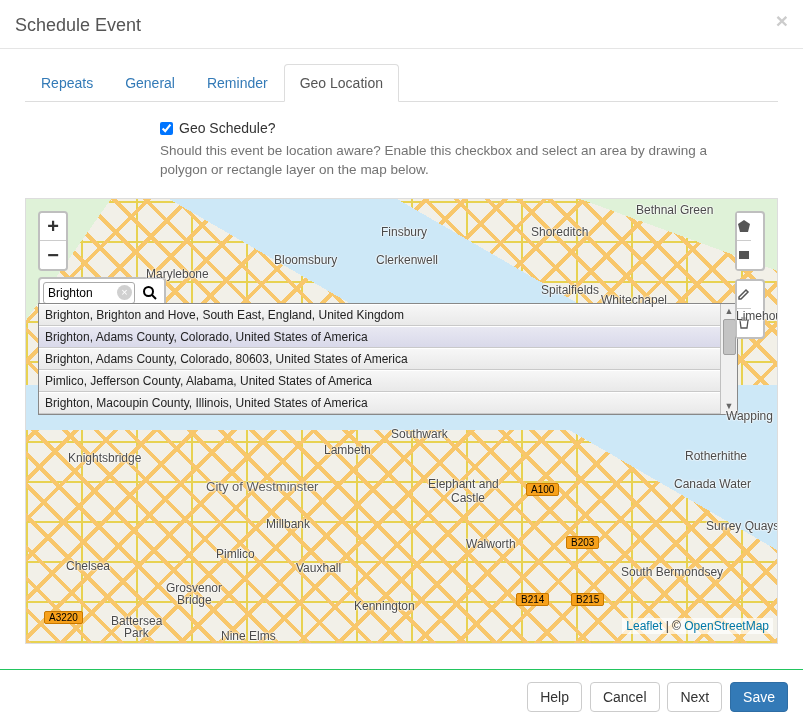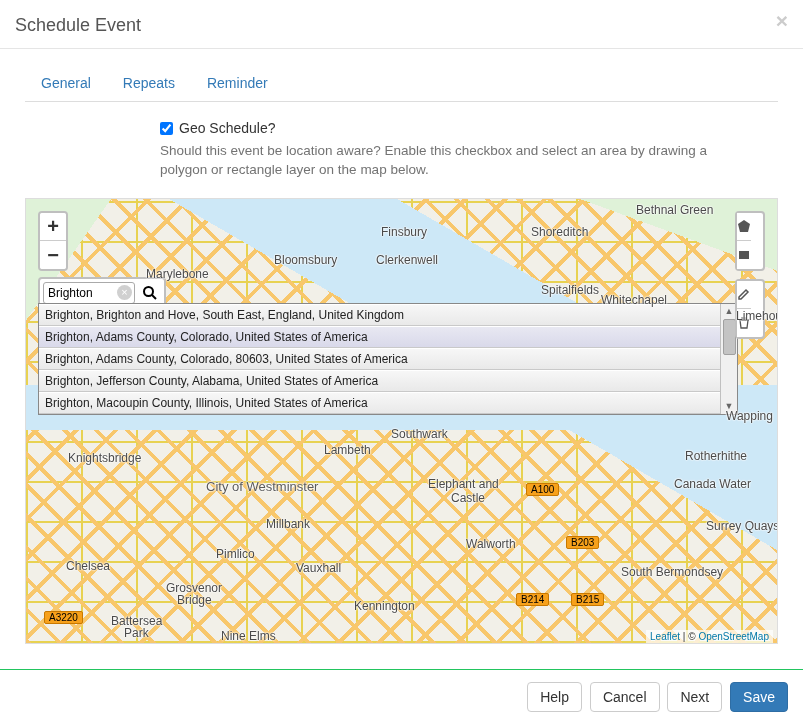--- a/index.html
+++ b/index.html
@@ -222,22 +222,22 @@
   .draw-ctrl { top: 12px; right: 12px; width:30px; }
   .draw-btn{
     display:flex;align-items:center;justify-content:center;
     height:28px;border:none;background:#fff;cursor:pointer;
   }
   .draw-btn:not(:last-child){border-bottom:1px solid #ccc;}
   .edit-ctrl { top: 80px; right: 12px; width:30px; }
 
   .attribution{
     position:absolute;
-    bottom:0;right:4px;
-    font-size:10px;
+    bottom:9px;right:4px;
+    font-size:12px;
     background:rgba(255,255,255,0.7);
     padding:1px 4px;
     color:#333;
   }
   .attribution a{ color:#0078A8; text-decoration:none; cursor:pointer;}
 
   .modal-footer{
     position:absolute;
     bottom:0;left:0;right:0;
     padding: 12px 15px;
@@ -265,27 +265,30 @@
 <body>
 
 <div class="modal-header">
   <span class="modal-title">Schedule Event</span>
   <button class="close-btn">×</button>
 </div>
 
 <div class="modal-body">
   <ul class="nav-tabs">
     <li>
+        <a>Repeats</a>
+      </li>
+    <li>
         <a>General</a>
       </li>
     <li>
-        <a>Repeats</a>
+        <a>Reminder</a>
       </li>
-    <li>
-        <a>Reminder</a>
+    <li class="active">
+        <a>Geo Location</a>
       </li>
   </ul>
 
   <div class="tab-content">
     <div class="form-row">
       <label class="checkbox-line">
         <input type="checkbox" checked="" style="">
         <span>Geo Schedule?</span>
       </label>
       <div class="help-text">Should this event be location aware? Enable this checkbox and select an area by drawing a polygon or rectangle layer on the map below.</div>
@@ -309,21 +312,21 @@
               <line x1="10" y1="10" x2="14" y2="14" stroke="#000" stroke-width="2"></line>
             </svg>
         </button>
       </div>
 
       <div class="results-panel">
         <div class="results-list">
           <div class="result-row">Brighton, Brighton and Hove, South East, England, United Kingdom</div>
           <div class="result-row sel">Brighton, Adams County, Colorado, United States of America</div>
           <div class="result-row">Brighton, Adams County, Colorado, 80603, United States of America</div>
-          <div class="result-row">Brighton, Jefferson County, Alabama, United States of America</div>
+          <div class="result-row">Pimlico, Jefferson County, Alabama, United States of America</div>
           <div class="result-row">Brighton, Macoupin County, Illinois, United States of America</div>
         </div>
         <div class="results-scroll">
           <div class="scroll-arrow up">▲</div>
           <div class="scroll-thumb"></div>
           <div class="scroll-arrow down">▼</div>
         </div>
       </div>
 
       <div class="leaflet-ctrl draw-ctrl">

